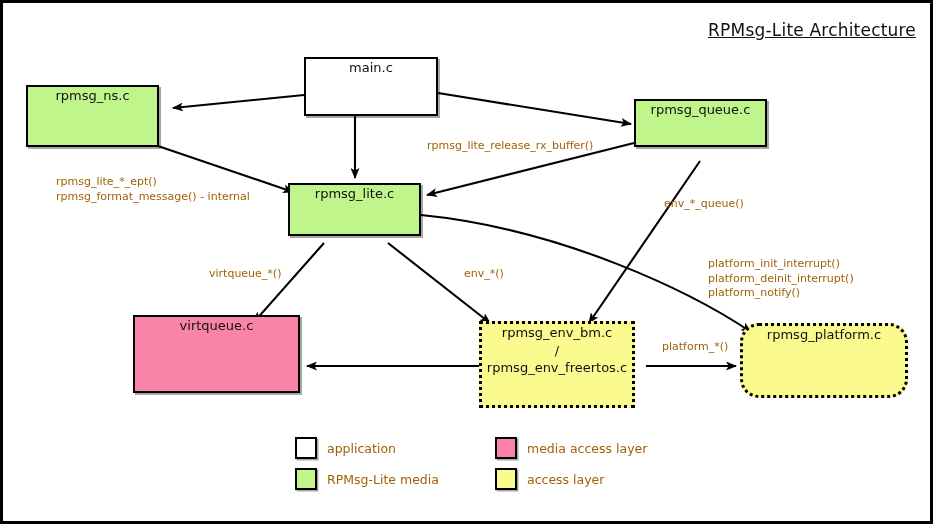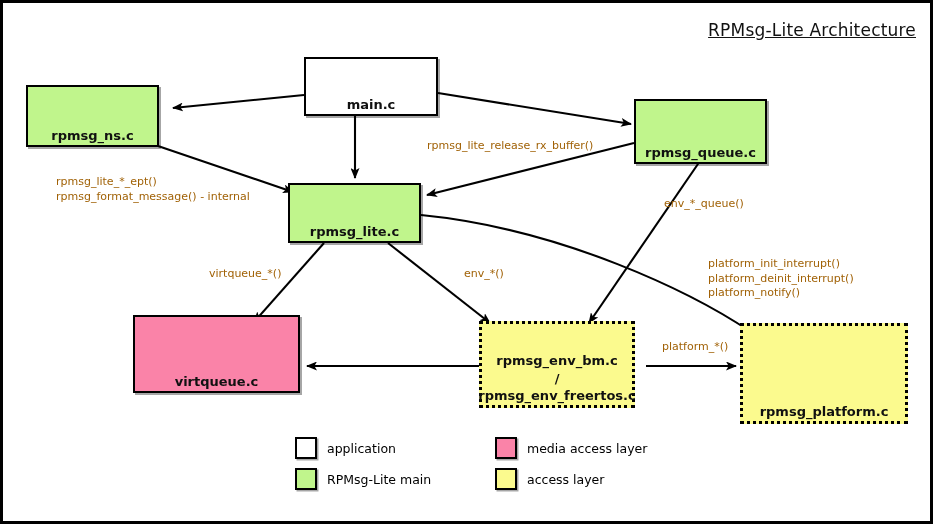--- a/index.html
+++ b/index.html
@@ -18,46 +18,45 @@
     font-size:17px;
     color:#111;
     white-space:nowrap;
     letter-spacing:0.2px;
     text-decoration:underline;
   }
   .node{
     position:absolute;
     box-sizing:border-box;
     display:flex;
-    align-items:flex-end;
+    align-items:flex-start;
     justify-content:center;
     text-align:center;
     font-size:13px;
     color:#111;
     line-height:1.35;
     box-shadow:2px 2px 0 rgba(0,0,0,0.35);
-    font-weight:bold;
   }
   .node.solid{border:2px solid #000;}
   .node.dotted{border:3px dotted #000;box-shadow:none;}
   .lbl{
     position:absolute;
     font-size:11px;
     color:#a16207;
     white-space:pre;
     line-height:1.32;
   }
   .legend{position:absolute;}
   .legend-row{
     position:absolute;
     display:flex;
     align-items:center;
     gap:10px;
     font-size:12.5px;
-    color:#000000;
+    color:#a16207;
     white-space:nowrap;
     padding-left:36px;
   }
   .swatch{
     width:22px;height:22px;
     border:2px solid #000;
     box-sizing:border-box;
     box-shadow:1.5px 1.5px 0 rgba(0,0,0,0.35);
   }
 </style>
@@ -90,39 +89,39 @@
   </svg>
 
   <div class="node solid" style="left:301px;top:54px;width:134px;height:59px;background:#ffffff;">
     <span>main.c</span>
   </div>
 
   <div class="node solid" style="left:23px;top:82px;width:133px;height:62px;background:#c0f58c;">
     <span>rpmsg_ns.c</span>
   </div>
 
-  <div class="node solid" style="left:631px;top:96px;width:133px;height:65px;background:#c0f58c;">
+  <div class="node solid" style="left:631px;top:96px;width:133px;height:48px;background:#c0f58c;">
     <span>rpmsg_queue.c</span>
   </div>
 
-  <div class="node solid" style="left:285px;top:180px;width:133px;height:60px;background:#c0f58c;">
+  <div class="node solid" style="left:285px;top:180px;width:133px;height:53px;background:#c0f58c;">
     <span>rpmsg_lite.c</span>
   </div>
 
   <div class="node solid" style="left:130px;top:312px;width:167px;height:78px;background:#fa83a8;">
     <span>virtqueue.c</span>
   </div>
 
   <div class="node dotted" style="left:476px;top:318px;width:156px;height:87px;background:#fbfa8e;white-space:pre-line;">
     <span>rpmsg_env_bm.c
 /
 rpmsg_env_freertos.c</span>
   </div>
 
-  <div class="node dotted" style="left:737px;top:320px;width:168px;height:101px;background:#fbfa8e;">
+  <div class="node dotted" style="left:737px;top:320px;width:168px;height:75px;background:#fbfa8e;border-radius:19px;">
     <span>rpmsg_platform.c</span>
   </div>
 
   <div class="lbl" style="left:53px;top:172px;">rpmsg_lite_*_ept()
 rpmsg_format_message() - internal</div>
 
   <div class="lbl" style="left:424px;top:136px;">rpmsg_lite_release_rx_buffer()</div>
 
   <div class="lbl" style="left:661px;top:194px;">env_*_queue()</div>
 
@@ -141,21 +140,21 @@
     <div class="legend-row" style="left:256px;top:434px;">
       <span class="swatch" style="background:#ffffff;"></span>
       <span>application</span>
     </div>
     <div class="legend-row" style="left:456px;top:434px;">
       <span class="swatch" style="background:#fa83a8;"></span>
       <span>media access layer</span>
     </div>
     <div class="legend-row" style="left:256px;top:465px;">
       <span class="swatch" style="background:#c0f58c;"></span>
-      <span>RPMsg-Lite main</span>
+      <span>RPMsg-Lite media</span>
     </div>
     <div class="legend-row" style="left:456px;top:465px;">
       <span class="swatch" style="background:#fbfa8e;"></span>
       <span>access layer</span>
     </div>
   </div>
 
 </div>
 
 </body></html>

